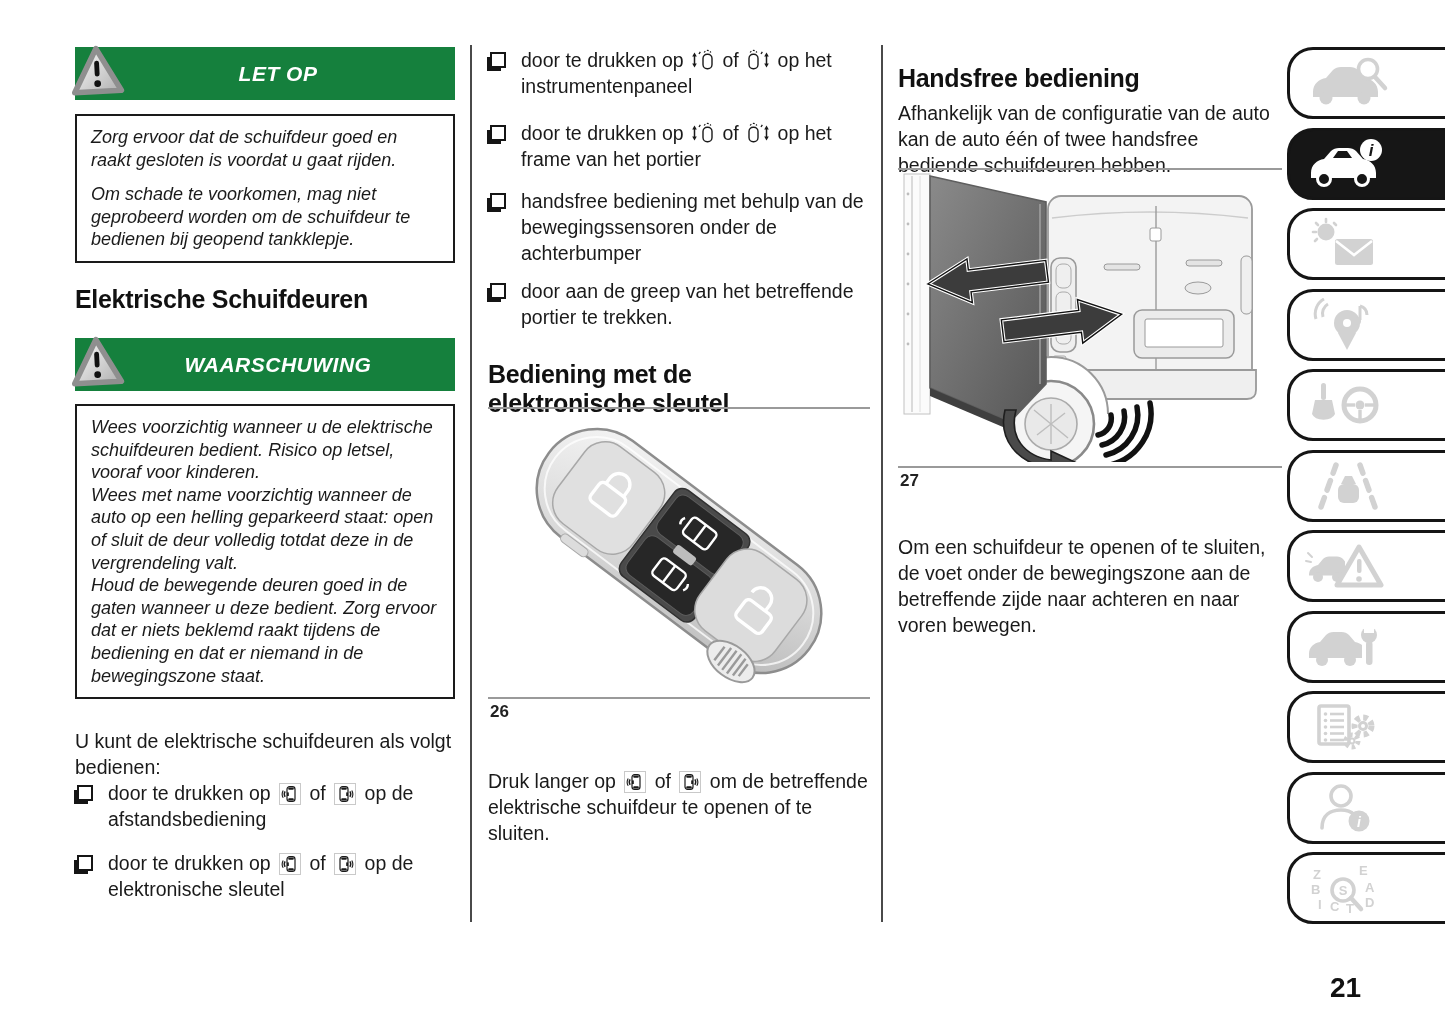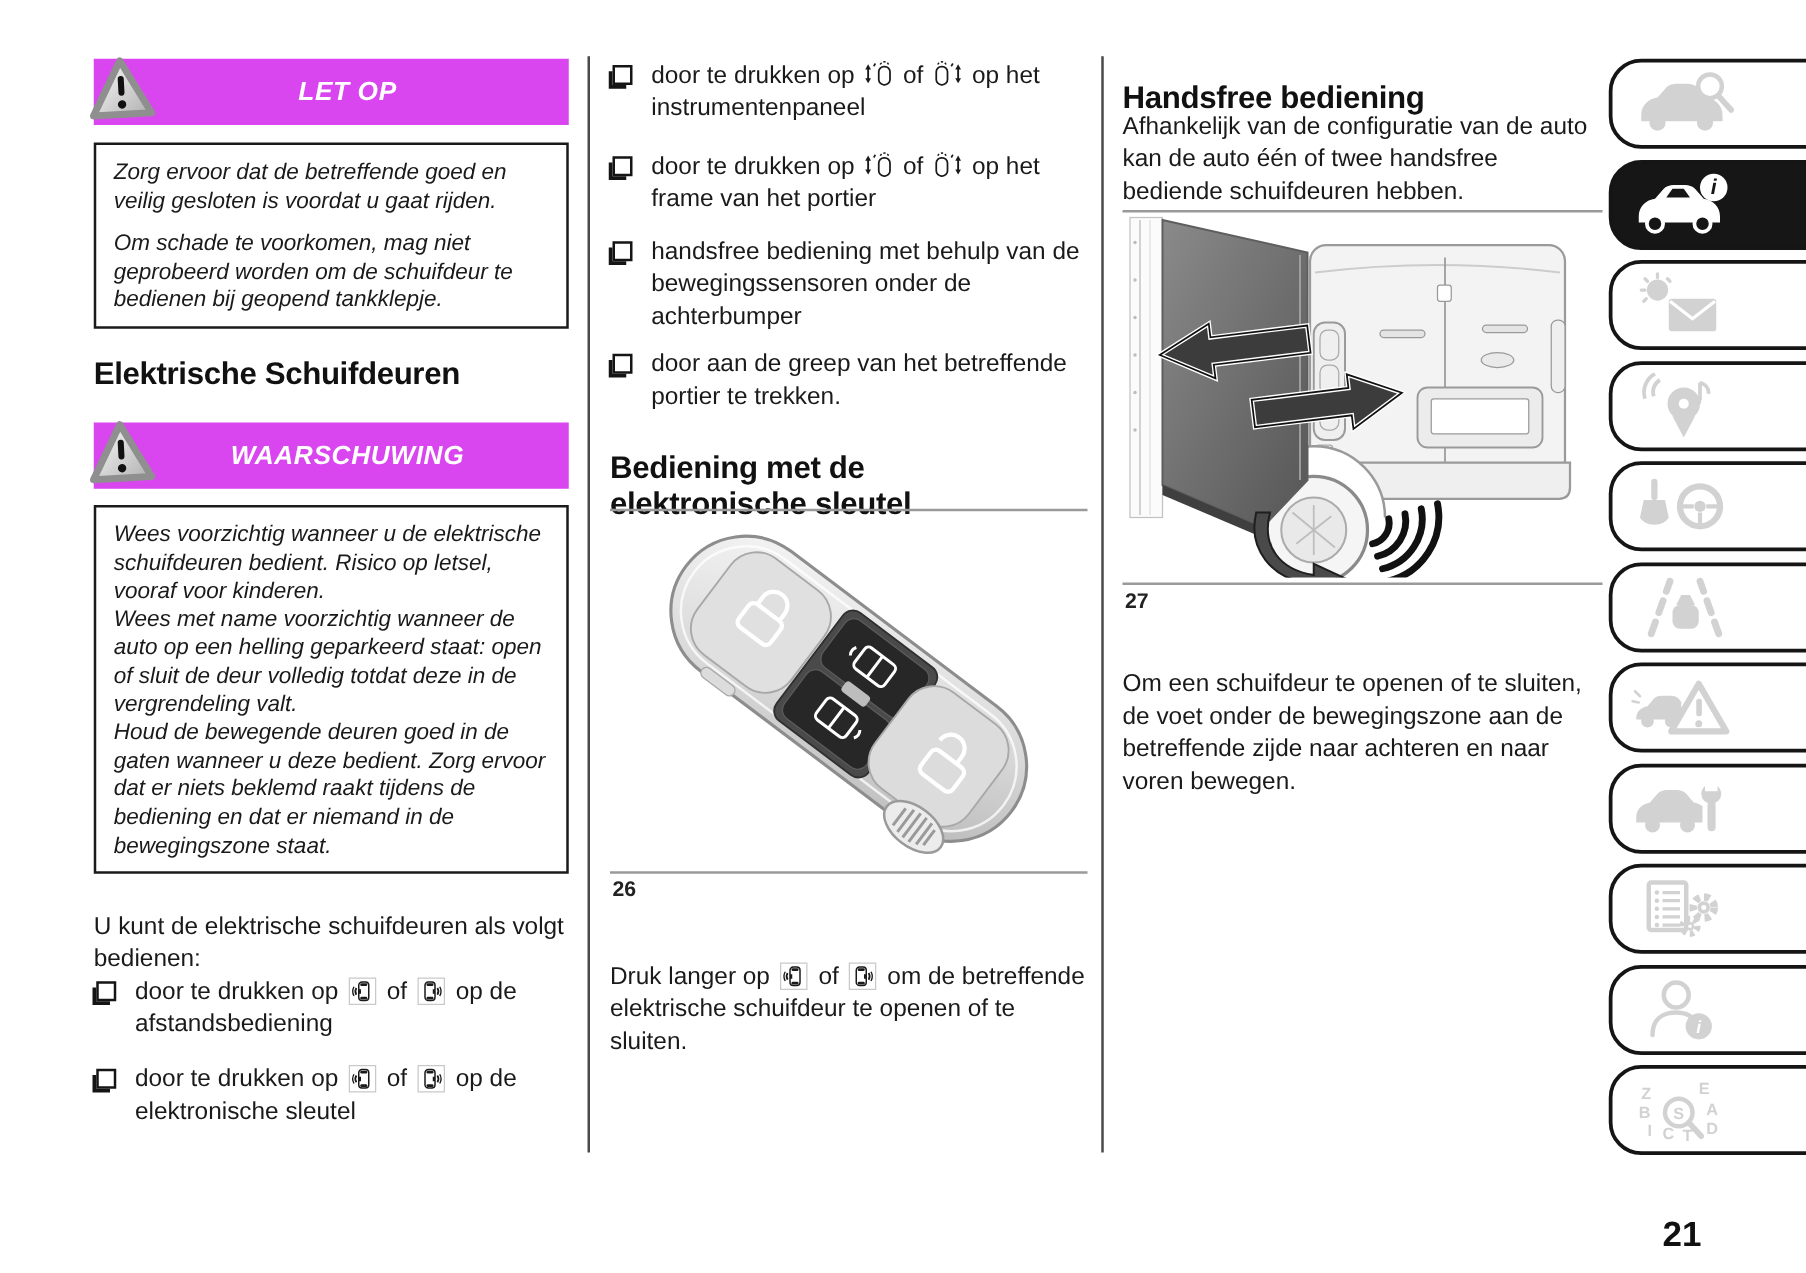--- a/index.html
+++ b/index.html
@@ -5,21 +5,21 @@
   html,body{margin:0;padding:0;background:#ffffff;}
   .page{position:relative;width:1445px;height:1018px;background:#fff;overflow:hidden;
         font-family:"Liberation Sans",sans-serif;color:#1a1a1a;}
   
   .col{position:absolute;top:0;height:100%;}
   #col1{left:75px;width:380px;}
   #col2{left:488px;width:382px;}
   #col3{left:898px;width:384px;}
   .vdivider{position:absolute;top:45px;height:877px;width:2px;background:#4a4a4a;}
   
-  .warnbanner{position:absolute;left:0;width:380px;height:53px;background:#d946ef;}
+  .warnbanner{position:absolute;left:0;width:380px;height:53px;background:#15803d;}
   .warnbanner .wtitle{display:block;text-align:center;line-height:53px;color:#ffffff;
         font-style:italic;font-weight:bold;font-size:21px;letter-spacing:.5px;padding-left:26px;}
   .warntri{position:absolute;left:-6px;top:-9px;width:56px;height:66px;transform:rotate(-3deg);}
   
   .ibox{position:absolute;left:0;width:380px;box-sizing:border-box;border:2px solid #1a1a1a;
         padding:10px 14px;font-style:italic;font-size:18px;line-height:22.6px;}
   .ibox p{margin:0;}
   .ibox p + p.gap{margin-top:12px;}
   
   .h2{position:absolute;left:0;font-weight:bold;font-size:25px;line-height:29px;letter-spacing:-.3px;color:#111;}
@@ -115,21 +115,21 @@
   <div class="col" id="col1">
 
     <div class="warnbanner" style="top:47px">
       <svg class="warntri">
           <use href="#sym-warn"></use>
         </svg>
       <span class="wtitle">LET OP</span>
     </div>
 
     <div class="ibox" style="top:114px">
-      <p>Zorg ervoor dat de betreffende goed en veilig gesloten is voordat u gaat rijden.</p>
+      <p>Zorg ervoor dat de schuifdeur goed en raakt gesloten is voordat u gaat rijden.</p>
       <p class="gap">Om schade te voorkomen, mag niet geprobeerd worden om de schuifdeur te bedienen bij geopend tankklepje.</p>
     </div>
 
     <h2 class="h2" style="top:264px;width:320px">Elektrische Schuifdeuren</h2>
 
     <div class="warnbanner" style="top:338px">
       <svg class="warntri">
           <use href="#sym-warn"></use>
         </svg>
       <span class="wtitle">WAARSCHUWING</span>
@@ -269,21 +269,21 @@
       <span>om de betreffende elektrische schuifdeur te openen of te sluiten.</span>
     </p>
   </div>
 
   <div class="vdivider" style="left:881px"></div>
 
   <div class="col" id="col3">
 
     <h2 class="h2" style="top:43px">Handsfree bediening</h2>
 
-    <p class="para body-t" style="top:68px">Afhankelijk van de configuratie van de auto kan de auto één of twee handsfree bediende schuifdeuren hebben.</p>
+    <p class="para body-t" style="top:80px">Afhankelijk van de configuratie van de auto kan de auto één of twee handsfree bediende schuifdeuren hebben.</p>
 
     <div class="figrule" style="top:168px"></div>
 
     <svg class="figsvg" style="top:172px" width="384" height="290" viewBox="0 0 384 290">
 
       <rect x="6" y="2" width="26" height="240" fill="#fbfbfb" stroke="#c2c2c2"></rect>
       <line x1="14" y1="4" x2="14" y2="240" stroke="#cfcfcf" stroke-width="1.5"></line>
       <line x1="22" y1="4" x2="22" y2="240" stroke="#dedede" stroke-width="1"></line>
       <g fill="#bdbdbd">
         <circle cx="10" cy="22" r="1.4"></circle>

